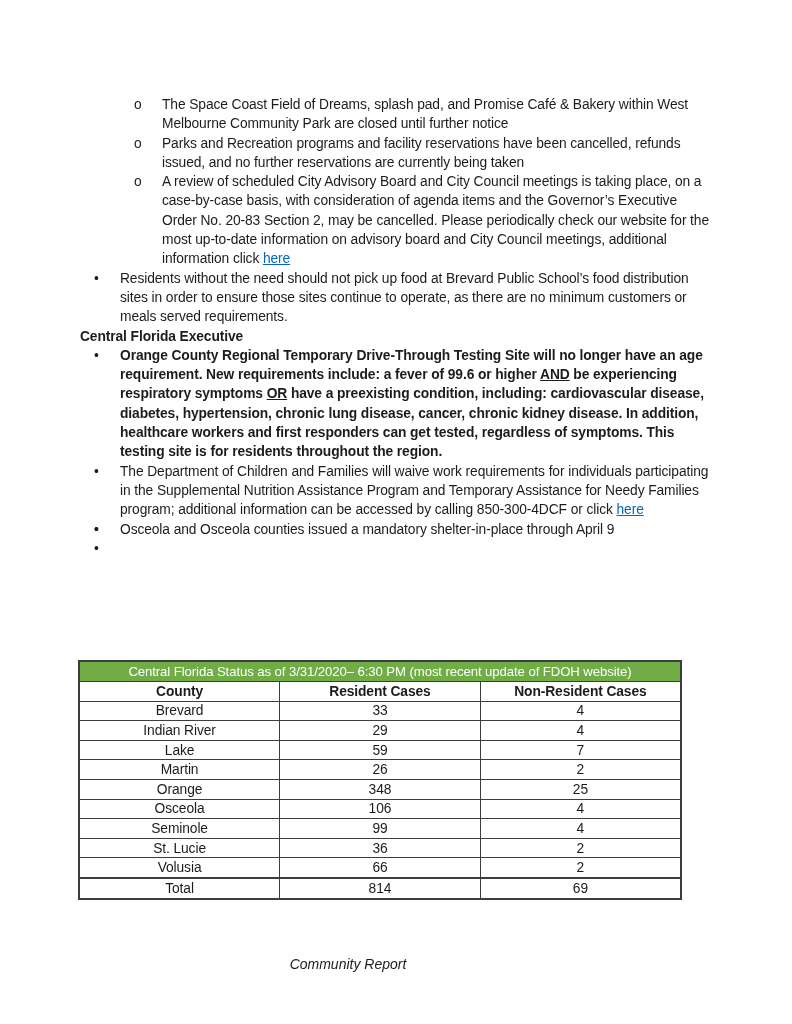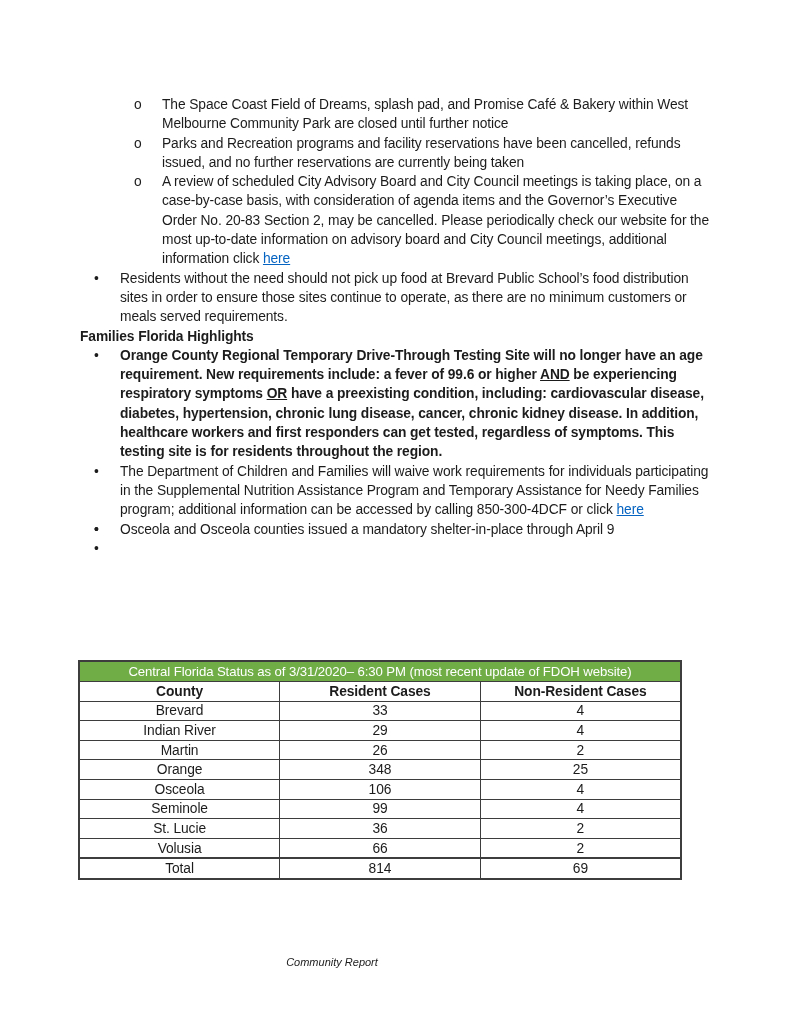--- a/index.html
+++ b/index.html
@@ -58,36 +58,37 @@
   tr.col-row th { font-weight: bold; height: 19px; }
   tr.total-row td { border-top-width: 2px; height: 19px; }
 
   .footer {
     position: absolute;
     left: 0;
     top: 956px;
     width: 664px;
     text-align: center;
     font-style: italic;
-    font-size: 11px;
+    font-size: 14px;
     color: #1c1c1c;
+    padding-left: 16px;
   }
 </style>
 </head>
 <body>
 
 <div class="page">
 
   <div class="content">
     <div id="blocks">
         <div class="block sub_bullet"><span class="marker">o</span><span class="txt"><span>The Space Coast Field of Dreams, splash pad, and Promise Café &amp; Bakery within West Melbourne Community Park are closed until further notice</span></span></div>
         <div class="block sub_bullet"><span class="marker">o</span><span class="txt"><span>Parks and Recreation programs and facility reservations have been cancelled, refunds issued, and no further reservations are currently being taken</span></span></div>
         <div class="block sub_bullet"><span class="marker">o</span><span class="txt"><span>A review of scheduled City Advisory Board and City Council meetings is taking place, on a case-by-case basis, with consideration of agenda items and the Governor’s Executive Order No. 20-83 Section 2, may be cancelled. Please periodically check our website for the most up-to-date information on advisory board and City Council meetings, additional information click </span><a class="doclink" href="#">here</a></span></div>
         <div class="block bullet"><span class="marker">•</span><span class="txt"><span>Residents without the need should not pick up food at Brevard Public School’s food distribution sites in order to ensure those sites continue to operate, as there are no minimum customers or meals served requirements.</span></span></div>
-        <div class="block heading"><span class="txt"><span>Families Florida Highlights</span></span></div>
+        <div class="block heading"><span class="txt"><span>Central Florida Executive</span></span></div>
         <div class="block bullet bold"><span class="marker">•</span><span class="txt"><span>Orange County Regional Temporary Drive-Through Testing Site will no longer have an age requirement. New requirements include: a fever of 99.6 or higher </span><span class="u">AND</span><span> be experiencing respiratory symptoms </span><span class="u">OR</span><span> have a preexisting condition, including: cardiovascular disease, diabetes, hypertension, chronic lung disease, cancer, chronic kidney disease. In addition, healthcare workers and first responders can get tested, regardless of symptoms. This testing site is for residents throughout the region.</span></span></div>
         <div class="block bullet"><span class="marker">•</span><span class="txt"><span>The Department of Children and Families will waive work requirements for individuals participating in the Supplemental Nutrition Assistance Program and Temporary Assistance for Needy Families program; additional information can be accessed by calling 850-300-4DCF or click </span><a class="doclink" href="#">here</a></span></div>
         <div class="block bullet"><span class="marker">•</span></div>
         <div class="block bullet"><span class="marker">•</span><span class="txt"><span>Osceola and Osceola counties issued a mandatory shelter-in-place through April 9</span></span></div>
         <div class="block bullet"><span class="marker">•</span></div>
       </div>
   </div>
 
   <div class="table-wrap">
     <table class="status">
@@ -104,20 +105,25 @@
       <tbody id="table-body">
           <tr>
             <td>Brevard</td>
             <td>33</td>
             <td>4</td>
           </tr>
           <tr>
             <td>Indian River</td>
             <td>29</td>
             <td>4</td>
+          </tr>
+          <tr>
+            <td>Lake</td>
+            <td>59</td>
+            <td>7</td>
           </tr>
           <tr>
             <td>Martin</td>
             <td>26</td>
             <td>2</td>
           </tr>
           <tr>
             <td>Orange</td>
             <td>348</td>
             <td>25</td>

